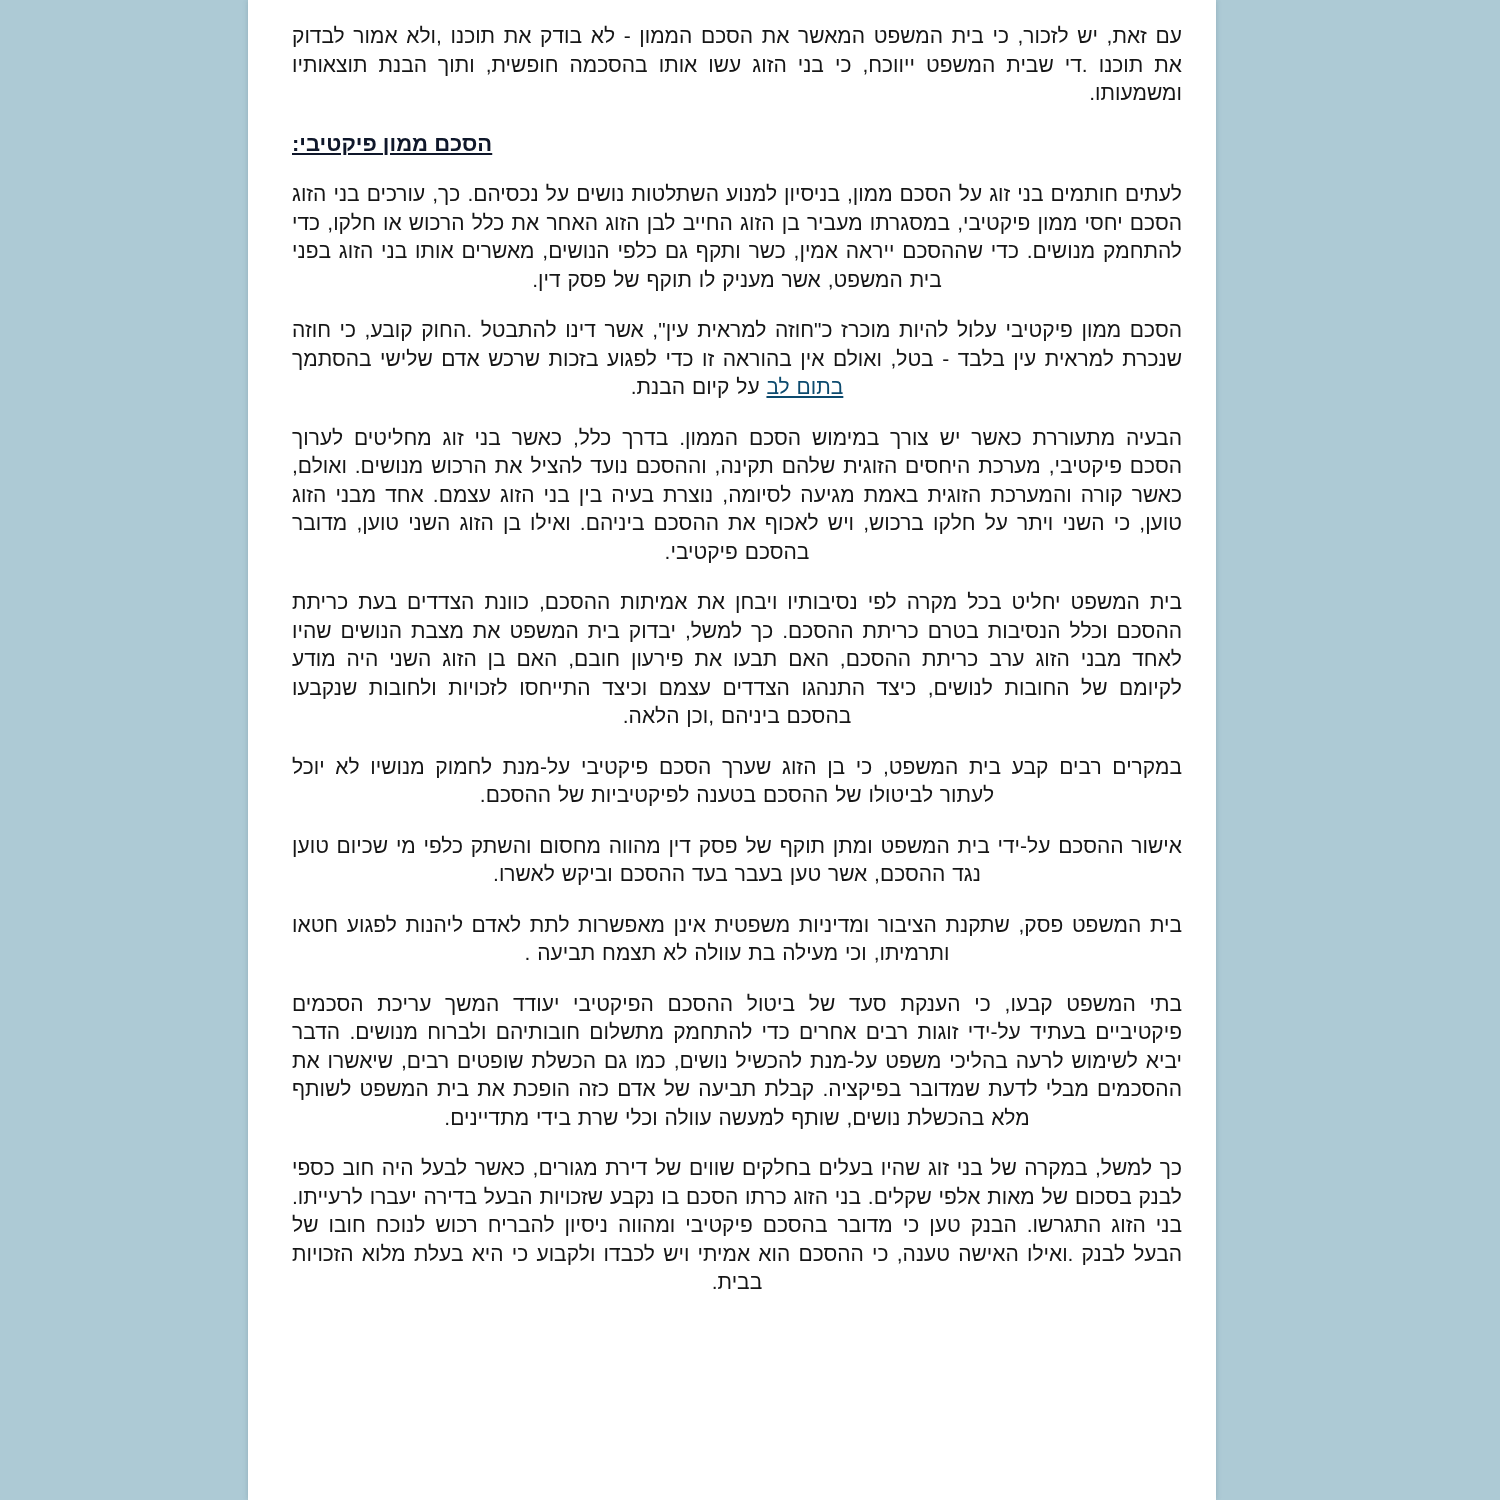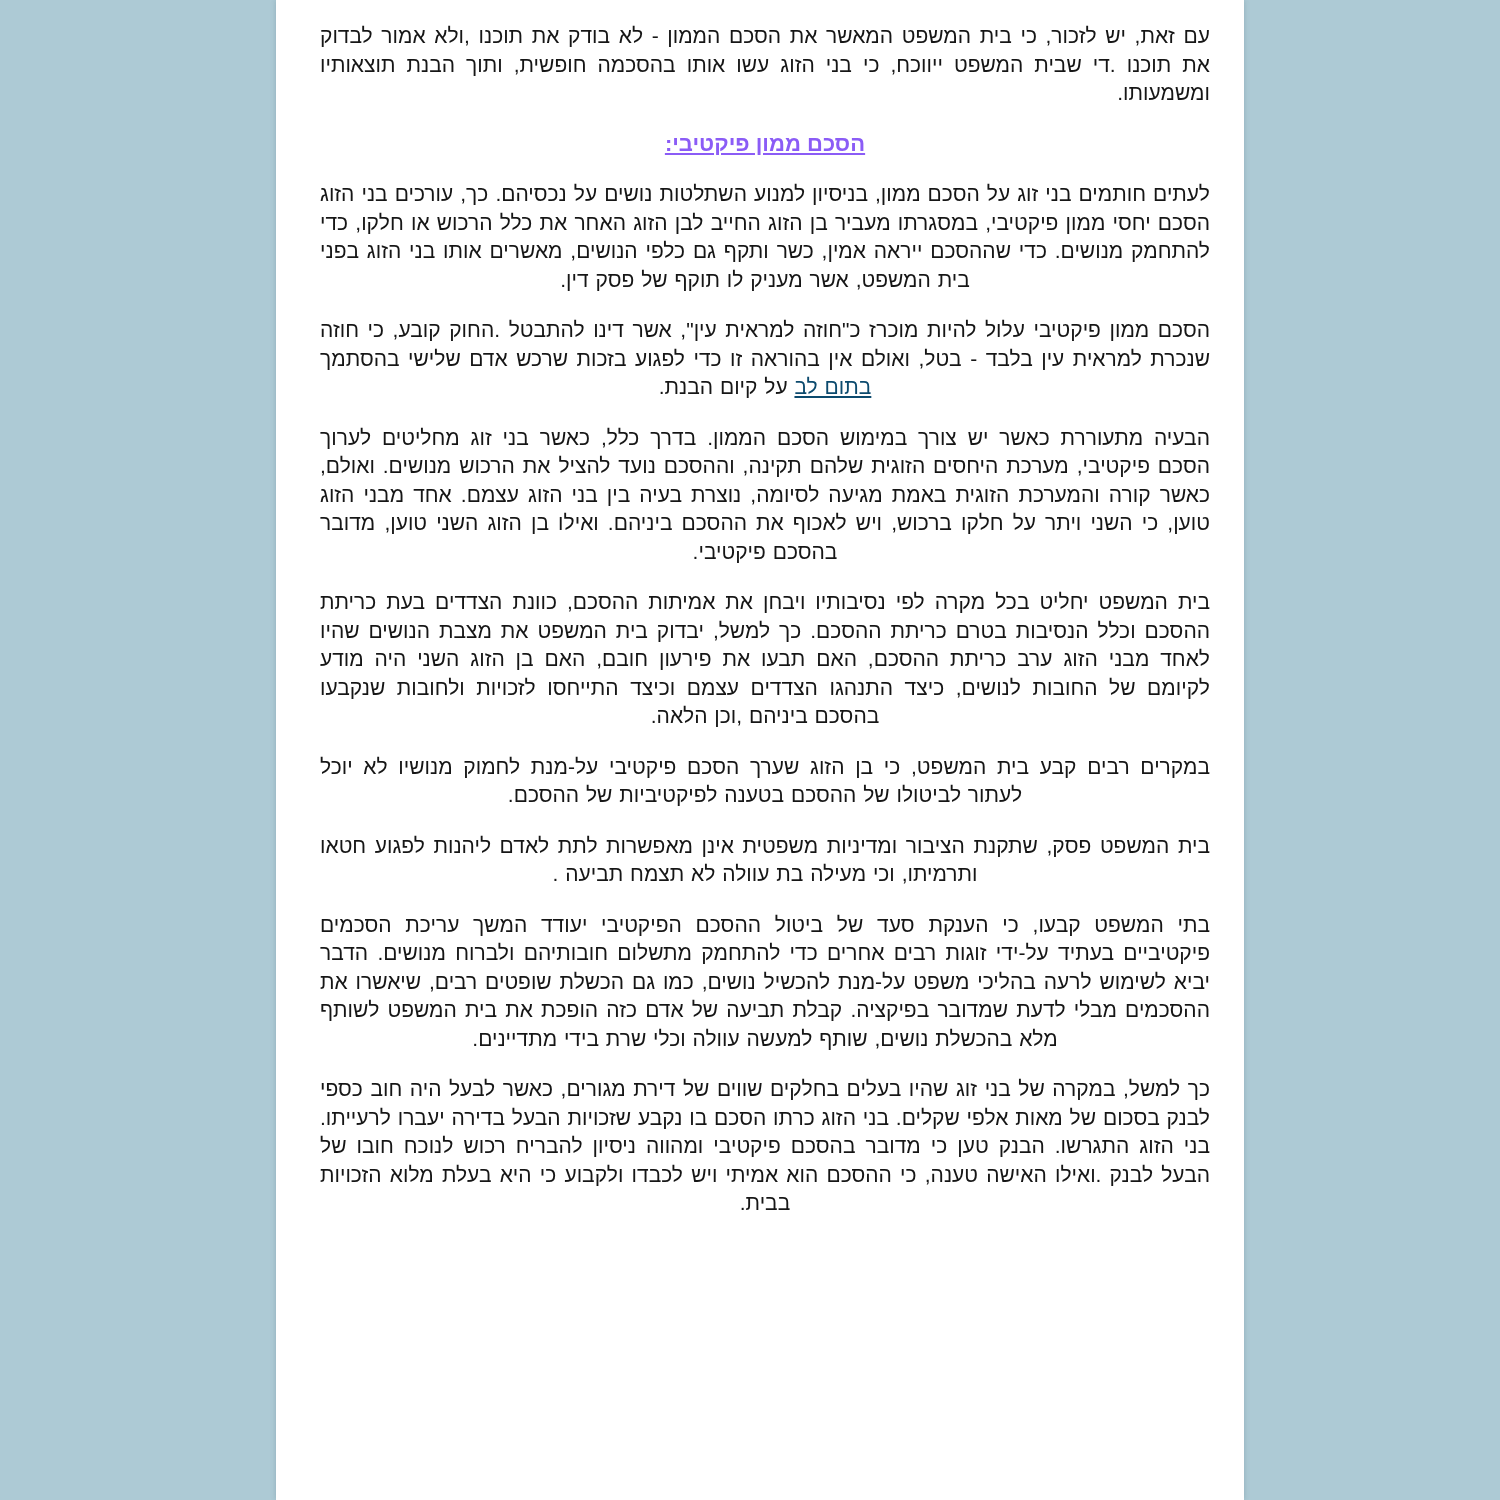--- a/index.html
+++ b/index.html
@@ -14,21 +14,21 @@
     font-family: "Liberation Sans", "DejaVu Sans", sans-serif;
   }
   .canvas {
     position: relative;
     width: 1500px;
     height: 1500px;
     background: #adcad5;
   }
   .paper {
     position: absolute;
-    left: 276px;
+    left: 248px;
     top: 0;
     width: 968px;
     height: 1500px;
     background: #ffffff;
     box-sizing: border-box;
     padding: 22px 34px 16px 44px;
     direction: rtl;
     overflow: hidden;
     box-shadow: 0 0 5px rgba(60,90,105,0.25);
   }
@@ -41,24 +41,24 @@
     text-align-last: center;
     word-spacing: 1px;
   }
   .para.last-right {
     text-align-last: right;
   }
   .heading {
     margin: 0 0 22px 0;
     font-size: 22px;
     line-height: 28.5px;
-    color: #8b5cf6;
+    color: #0f172a;
     font-weight: bold;
     text-decoration: underline;
-    text-align: center;
+    text-align: left;
   }
   .link {
     color: #0c4a6e;
     text-decoration: underline;
     cursor: pointer;
   }
 </style>
 </head>
 <body>
 
@@ -72,20 +72,21 @@
     <p class="para">לעתים חותמים בני זוג על הסכם ממון, בניסיון למנוע השתלטות נושים על נכסיהם. כך, עורכים בני הזוג הסכם יחסי ממון פיקטיבי, במסגרתו מעביר בן הזוג החייב לבן הזוג האחר את כלל הרכוש או חלקו, כדי להתחמק מנושים. כדי שההסכם ייראה אמין, כשר ותקף גם כלפי הנושים, מאשרים אותו בני הזוג בפני בית המשפט, אשר מעניק לו תוקף של פסק דין.</p>
 
     <p class="para"><span>הסכם ממון פיקטיבי עלול להיות מוכרז כ"חוזה למראית עין", אשר דינו להתבטל .החוק קובע, כי חוזה שנכרת למראית עין בלבד - בטל, ואולם אין בהוראה זו כדי לפגוע בזכות שרכש אדם שלישי בהסתמך </span><a class="link">בתום לב</a><span> על קיום הבנת.</span></p>
 
     <p class="para">הבעיה מתעוררת כאשר יש צורך במימוש הסכם הממון. בדרך כלל, כאשר בני זוג מחליטים לערוך הסכם פיקטיבי, מערכת היחסים הזוגית שלהם תקינה, וההסכם נועד להציל את הרכוש מנושים. ואולם, כאשר קורה והמערכת הזוגית באמת מגיעה לסיומה, נוצרת בעיה בין בני הזוג עצמם. אחד מבני הזוג טוען, כי השני ויתר על חלקו ברכוש, ויש לאכוף את ההסכם ביניהם. ואילו בן הזוג השני טוען, מדובר בהסכם פיקטיבי.</p>
 
     <p class="para">בית המשפט יחליט בכל מקרה לפי נסיבותיו ויבחן את אמיתות ההסכם, כוונת הצדדים בעת כריתת ההסכם וכלל הנסיבות בטרם כריתת ההסכם. כך למשל, יבדוק בית המשפט את מצבת הנושים שהיו לאחד מבני הזוג ערב כריתת ההסכם, האם תבעו את פירעון חובם, האם בן הזוג השני היה מודע לקיומם של החובות לנושים, כיצד התנהגו הצדדים עצמם וכיצד התייחסו לזכויות ולחובות שנקבעו בהסכם ביניהם ,וכן הלאה.</p>
 
     <p class="para">במקרים רבים קבע בית המשפט, כי בן הזוג שערך הסכם פיקטיבי על-מנת לחמוק מנושיו לא יוכל לעתור לביטולו של ההסכם בטענה לפיקטיביות של ההסכם.</p>
 
+    <p class="para">אישור ההסכם על-ידי בית המשפט ומתן תוקף של פסק דין מהווה מחסום והשתק כלפי מי שכיום טוען נגד ההסכם, אשר טען בעבר בעד ההסכם וביקש לאשרו.</p>
 
     <p class="para">בית המשפט פסק, שתקנת הציבור ומדיניות משפטית אינן מאפשרות לתת לאדם ליהנות לפגוע חטאו ותרמיתו, וכי מעילה בת עוולה לא תצמח תביעה .</p>
 
     <p class="para">בתי המשפט קבעו, כי הענקת סעד של ביטול ההסכם הפיקטיבי יעודד המשך עריכת הסכמים פיקטיביים בעתיד על-ידי זוגות רבים אחרים כדי להתחמק מתשלום חובותיהם ולברוח מנושים. הדבר יביא לשימוש לרעה בהליכי משפט על-מנת להכשיל נושים, כמו גם הכשלת שופטים רבים, שיאשרו את ההסכמים מבלי לדעת שמדובר בפיקציה. קבלת תביעה של אדם כזה הופכת את בית המשפט לשותף מלא בהכשלת נושים, שותף למעשה עוולה וכלי שרת בידי מתדיינים.</p>
 
 
     <p class="para">כך למשל, במקרה של בני זוג שהיו בעלים בחלקים שווים של דירת מגורים, כאשר לבעל היה חוב כספי לבנק בסכום של מאות אלפי שקלים. בני הזוג כרתו הסכם בו נקבע שזכויות הבעל בדירה יעברו לרעייתו. בני הזוג התגרשו. הבנק טען כי מדובר בהסכם פיקטיבי ומהווה ניסיון להבריח רכוש לנוכח חובו של הבעל לבנק .ואילו האישה טענה, כי ההסכם הוא אמיתי ויש לכבדו ולקבוע כי היא בעלת מלוא הזכויות בבית.</p>
 
   </div>
 </div>

